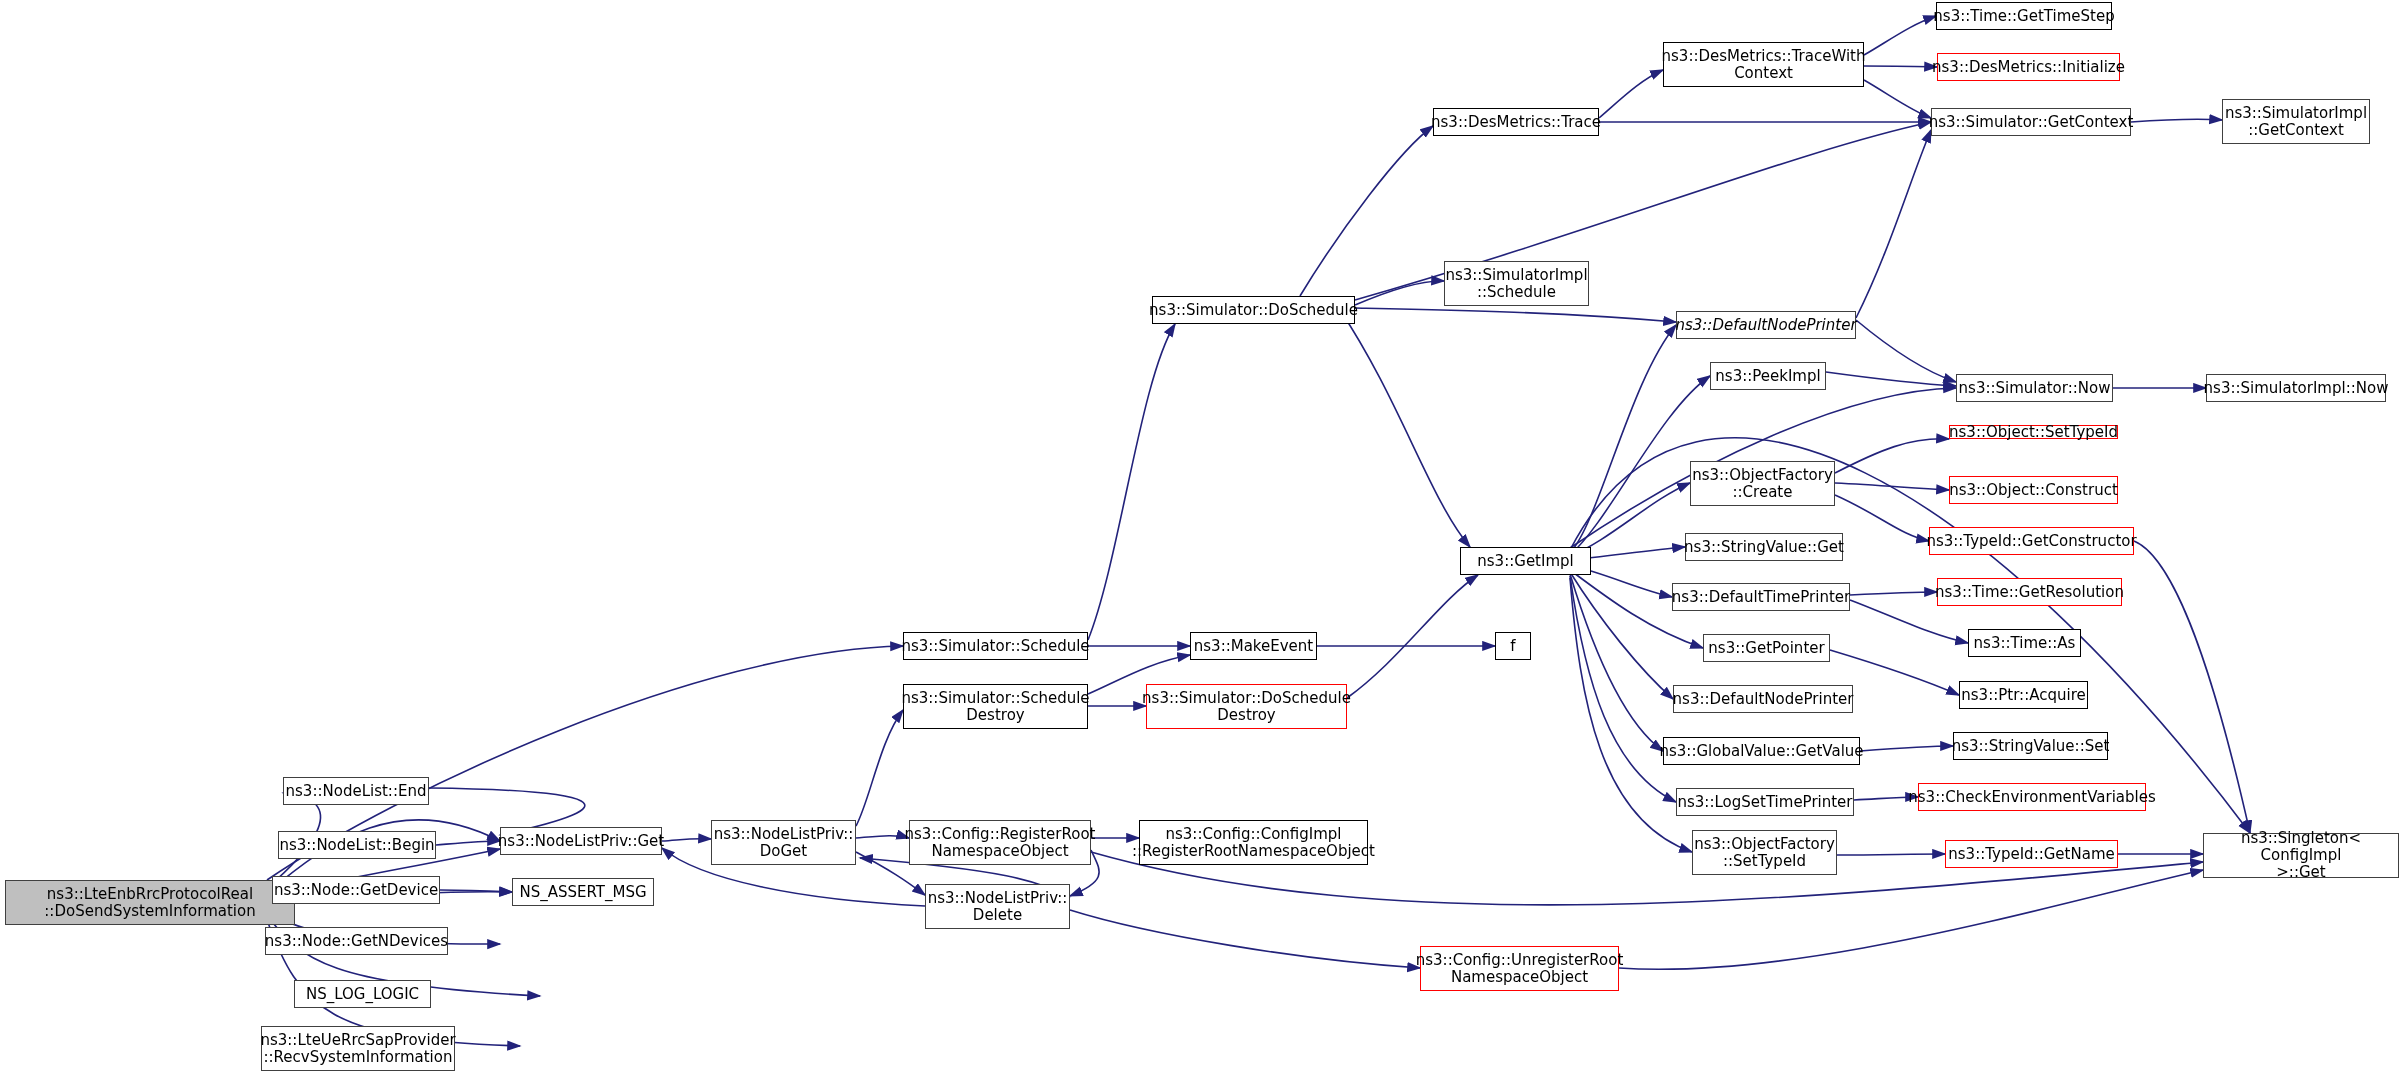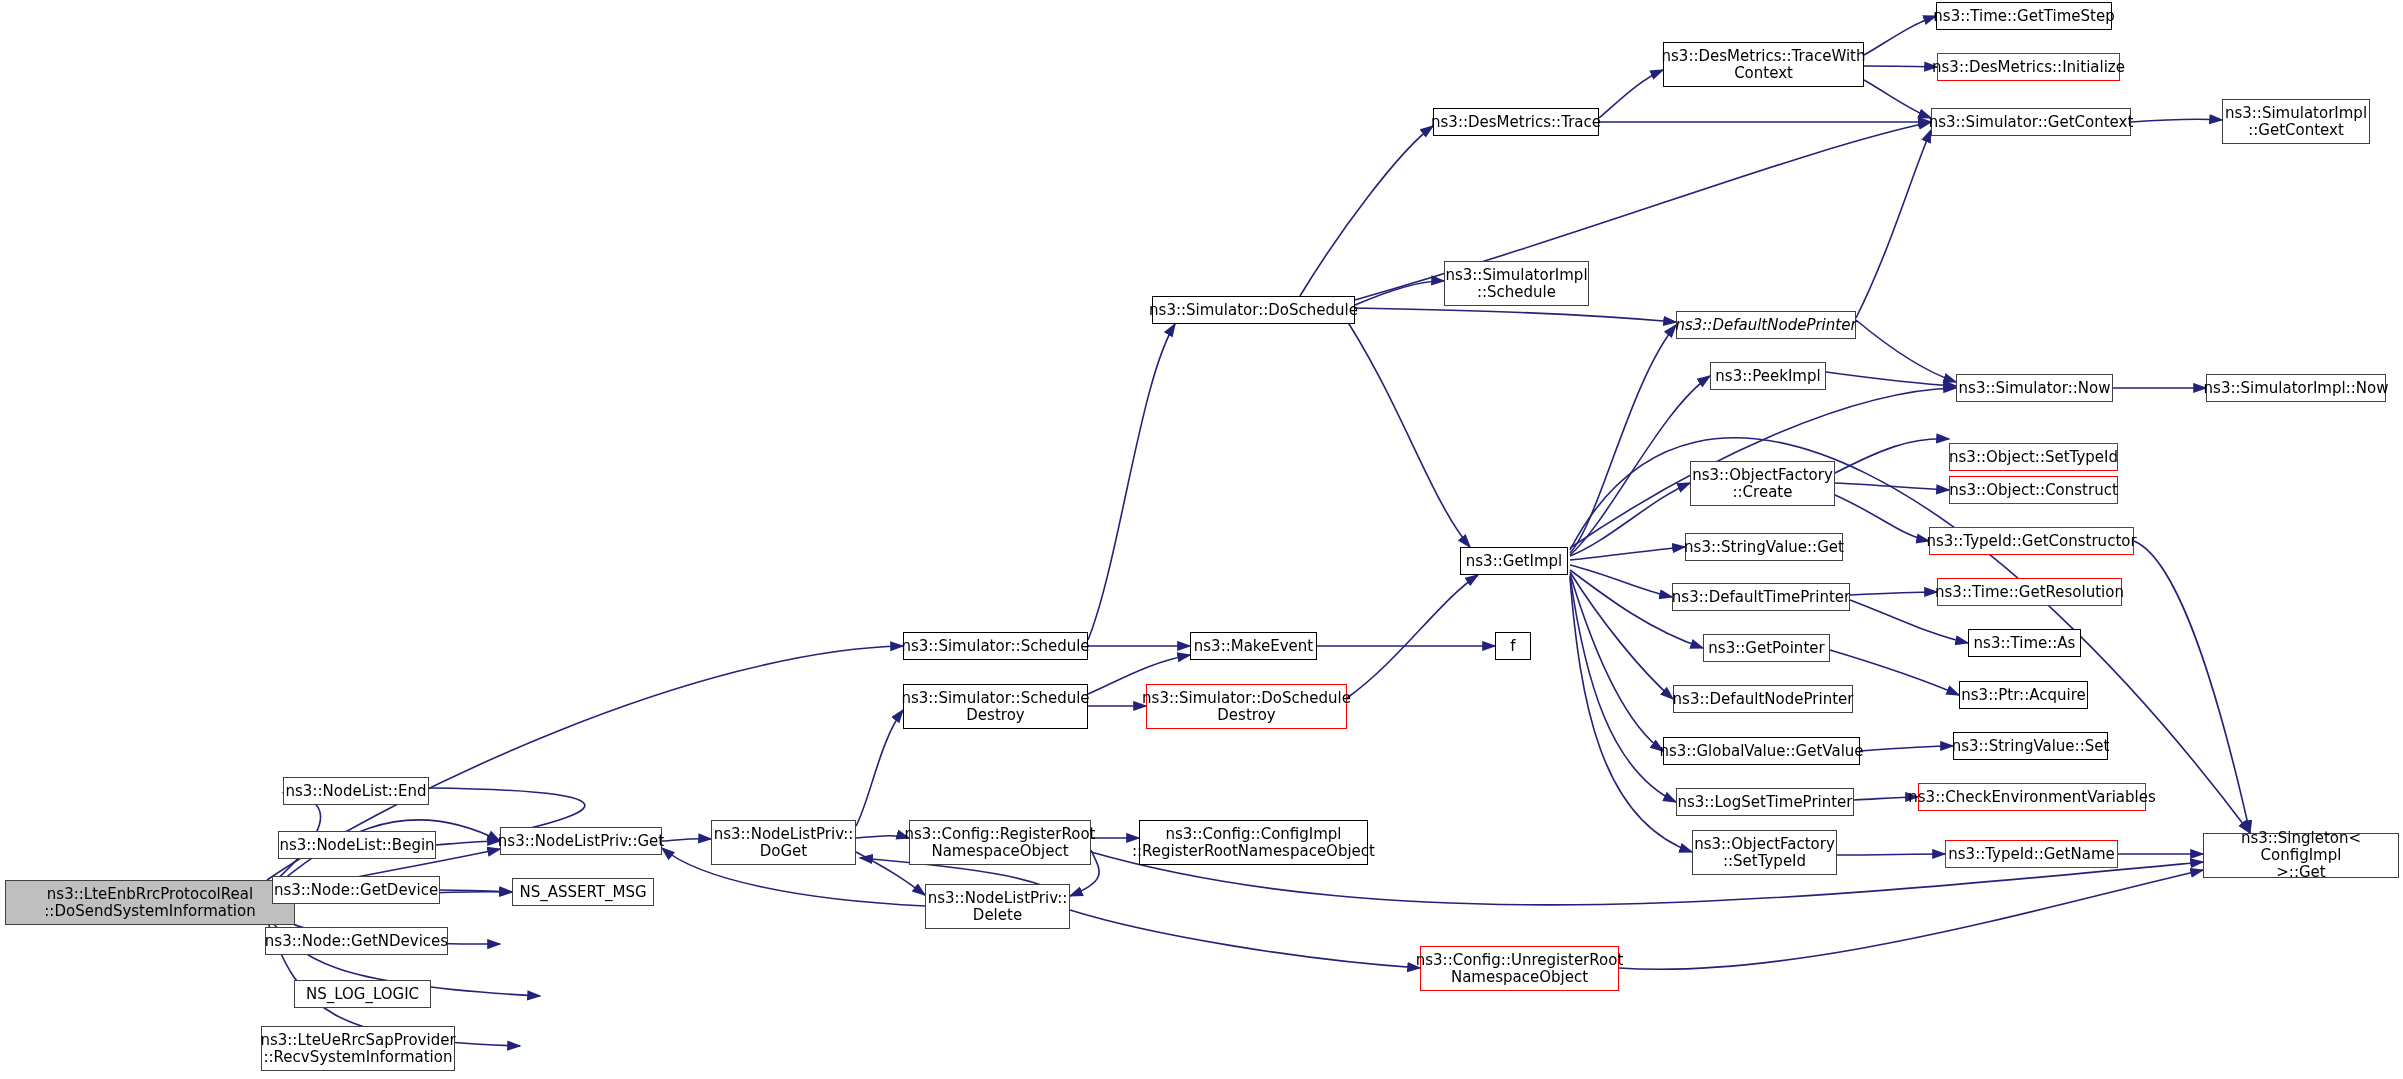--- a/index.html
+++ b/index.html
@@ -128,39 +128,39 @@
 ::RegisterRootNamespaceObject</div>
       <div class="node dark" style="left: 925px; top: 884px; width: 145px; height: 45px;">ns3::NodeListPriv::
 Delete</div>
       <div class="node " style="left: 903px; top: 632px; width: 185px; height: 28px;">ns3::Simulator::Schedule</div>
       <div class="node " style="left: 903px; top: 684px; width: 185px; height: 45px;">ns3::Simulator::Schedule
 Destroy</div>
       <div class="node " style="left: 1190px; top: 632px; width: 127px; height: 28px;">ns3::MakeEvent</div>
       <div class="node red" style="left: 1146px; top: 684px; width: 201px; height: 45px;">ns3::Simulator::DoSchedule
 Destroy</div>
       <div class="node " style="left: 1495px; top: 632px; width: 36px; height: 28px;">f</div>
-      <div class="node " style="left: 1460px; top: 547px; width: 108px; height: 28px;">ns3::GetImpl</div>
+      <div class="node " style="left: 1460px; top: 547px; width: 131px; height: 28px;">ns3::GetImpl</div>
       <div class="node " style="left: 1152px; top: 296px; width: 203px; height: 28px;">ns3::Simulator::DoSchedule</div>
       <div class="node dark" style="left: 1444px; top: 261px; width: 145px; height: 45px;">ns3::SimulatorImpl
 ::Schedule</div>
       <div class="node " style="left: 1433px; top: 108px; width: 166px; height: 28px;">ns3::DesMetrics::Trace</div>
       <div class="node " style="left: 1663px; top: 42px; width: 201px; height: 45px;">ns3::DesMetrics::TraceWith
 Context</div>
       <div class="node " style="left: 1936px; top: 2px; width: 176px; height: 28px;">ns3::Time::GetTimeStep</div>
       <div class="node red" style="left: 1937px; top: 53px; width: 183px; height: 28px;">ns3::DesMetrics::Initialize</div>
       <div class="node dark" style="left: 1931px; top: 108px; width: 200px; height: 28px;">ns3::Simulator::GetContext</div>
       <div class="node dark" style="left: 2222px; top: 99px; width: 148px; height: 45px;">ns3::SimulatorImpl
 ::GetContext</div>
       <div class="node dark" style="left: 1676px; top: 311px; width: 180px; height: 28px; font-style: italic;">ns3::DefaultNodePrinter</div>
       <div class="node dark" style="left: 1710px; top: 362px; width: 116px; height: 28px;">ns3::PeekImpl</div>
       <div class="node dark" style="left: 1956px; top: 374px; width: 157px; height: 28px;">ns3::Simulator::Now</div>
       <div class="node dark" style="left: 2206px; top: 374px; width: 180px; height: 28px;">ns3::SimulatorImpl::Now</div>
       <div class="node dark" style="left: 1690px; top: 461px; width: 145px; height: 45px;">ns3::ObjectFactory
 ::Create</div>
-      <div class="node red" style="left: 1949px; top: 443px; width: 169px; height: 28px;">ns3::Object::SetTypeId</div>
+      <div class="node red" style="left: 1949px; top: 425px; width: 169px; height: 14px;">ns3::Object::SetTypeId</div>
       <div class="node red" style="left: 1949px; top: 476px; width: 169px; height: 28px;">ns3::Object::Construct</div>
       <div class="node red" style="left: 1929px; top: 527px; width: 205px; height: 28px;">ns3::TypeId::GetConstructor</div>
       <div class="node dark" style="left: 1685px; top: 533px; width: 158px; height: 28px;">ns3::StringValue::Get</div>
       <div class="node dark" style="left: 1672px; top: 583px; width: 178px; height: 28px;">ns3::DefaultTimePrinter</div>
       <div class="node red" style="left: 1937px; top: 578px; width: 185px; height: 28px;">ns3::Time::GetResolution</div>
       <div class="node " style="left: 1968px; top: 629px; width: 113px; height: 28px;">ns3::Time::As</div>
       <div class="node dark" style="left: 1703px; top: 634px; width: 127px; height: 28px;">ns3::GetPointer</div>
       <div class="node " style="left: 1959px; top: 681px; width: 129px; height: 28px;">ns3::Ptr::Acquire</div>
       <div class="node dark" style="left: 1673px; top: 685px; width: 180px; height: 28px;">ns3::DefaultNodePrinter</div>
       <div class="node " style="left: 1663px; top: 737px; width: 197px; height: 28px;">ns3::GlobalValue::GetValue</div>

